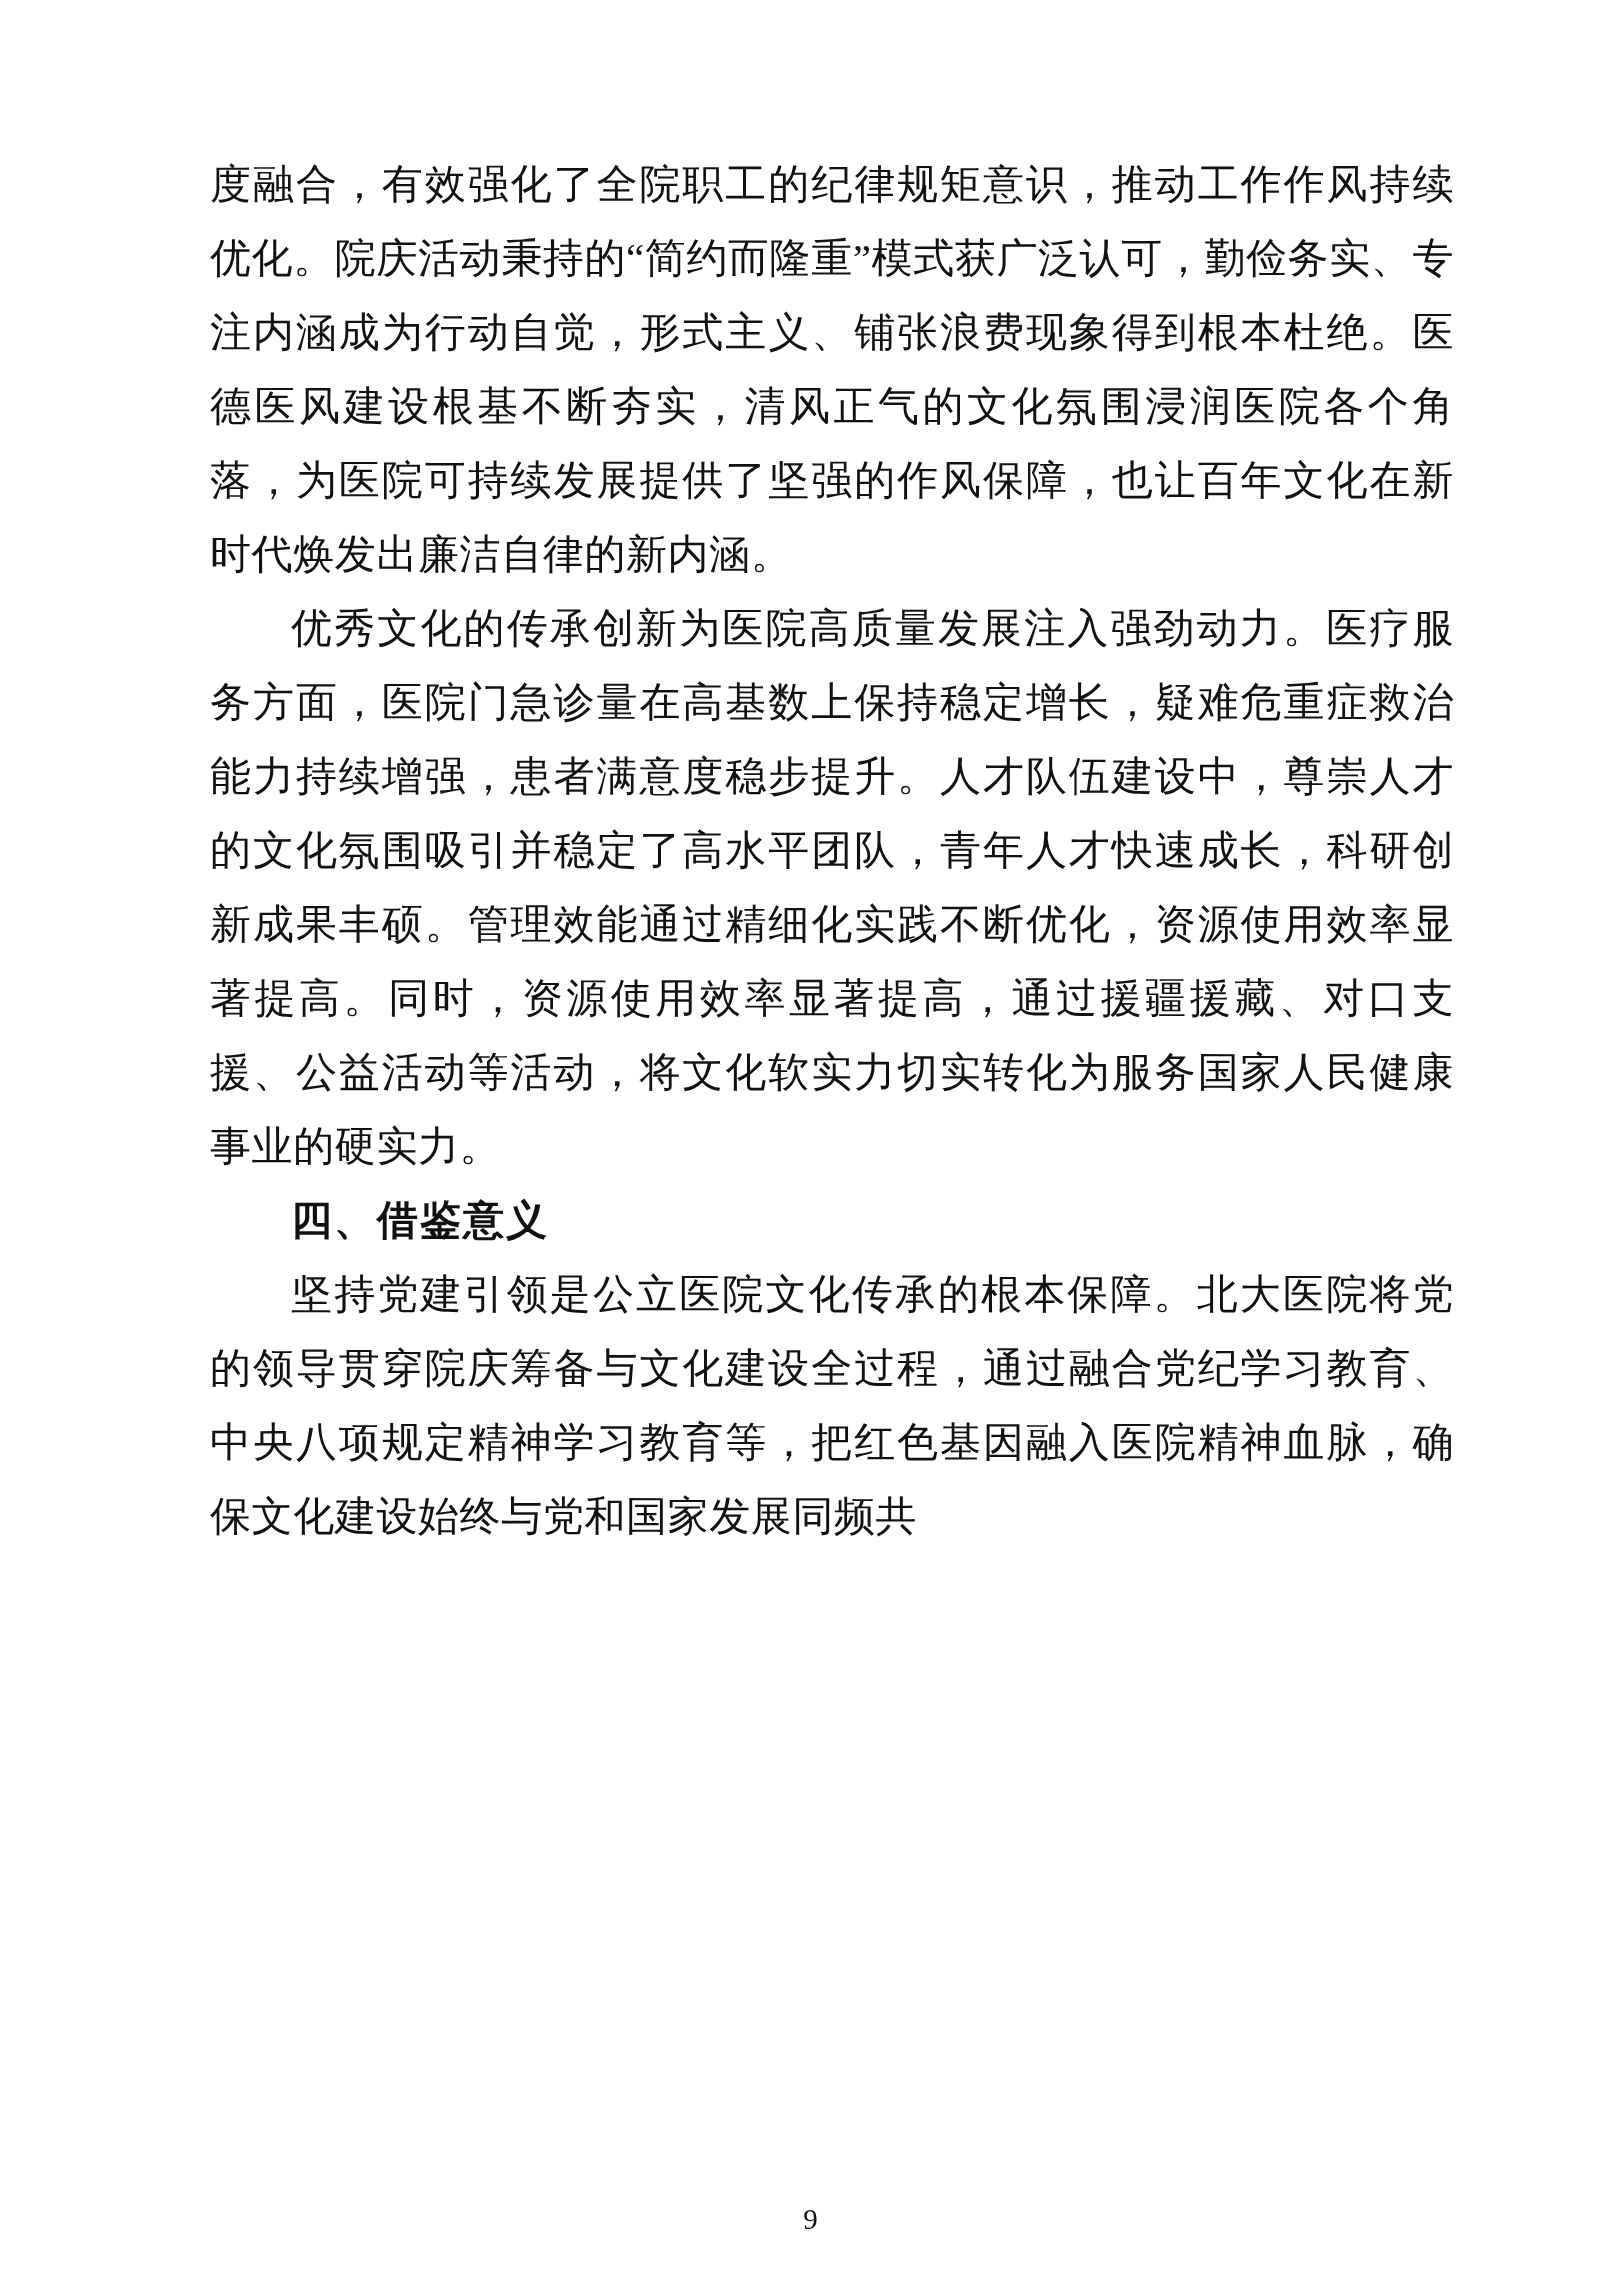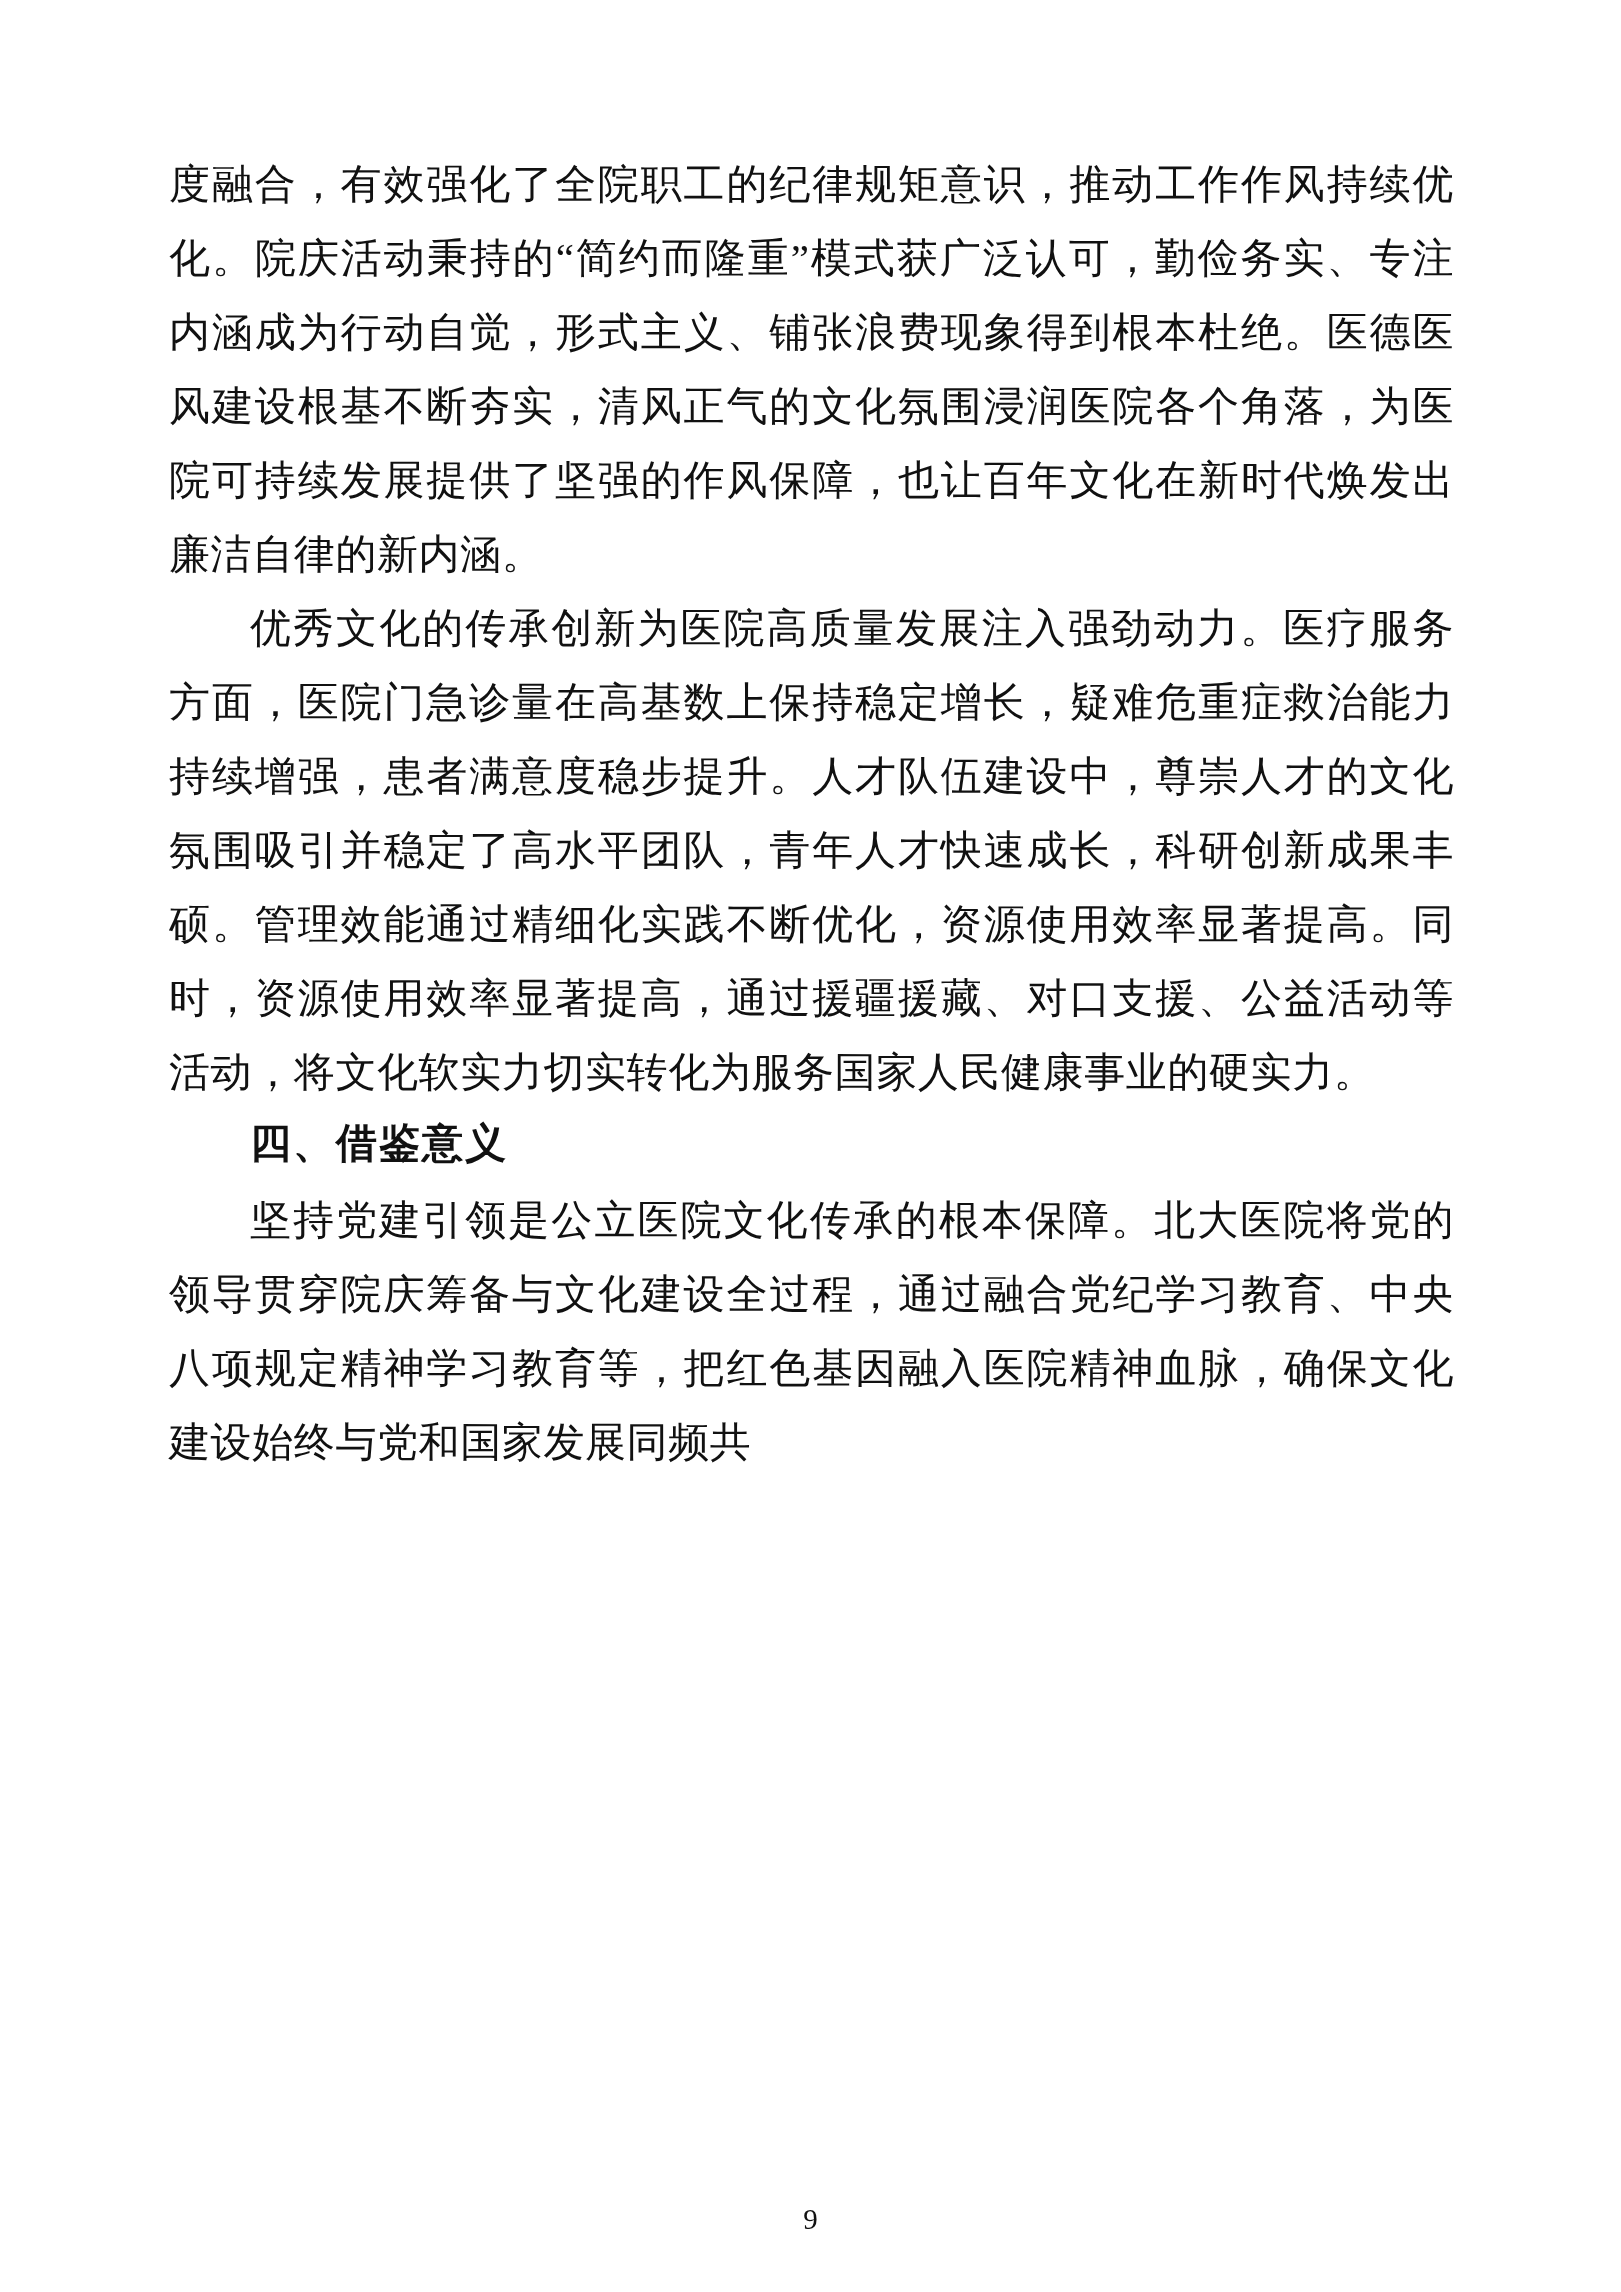--- a/index.html
+++ b/index.html
@@ -17,38 +17,38 @@
   }
   .page {
     position: relative;
     width: 1621px;
     height: 2293px;
     box-sizing: border-box;
     padding: 147px 167px 118px 169px;
   }
   .doc-body {
     position: relative;
+    margin-left: 41px;
   }
   p {
     margin: 0;
     font-size: 41px;
     line-height: 74px;
     letter-spacing: 0.6px;
     text-align: justify;
     text-justify: inter-ideograph;
     font-family: "Liberation Serif", "DejaVu Serif", serif;
   }
   p.indent {
     text-indent: 81px;
   }
   p.heading {
     text-indent: 81px;
     font-weight: 700;
     letter-spacing: 2px;
-    font-family: Liberation Mono, monospace;
   }
   .page-number {
     position: absolute;
     left: 0;
     right: 0;
     bottom: 57px;
     text-align: center;
     font-size: 29px;
     font-family: "Liberation Serif", "DejaVu Serif", serif;
     color: #111111;

